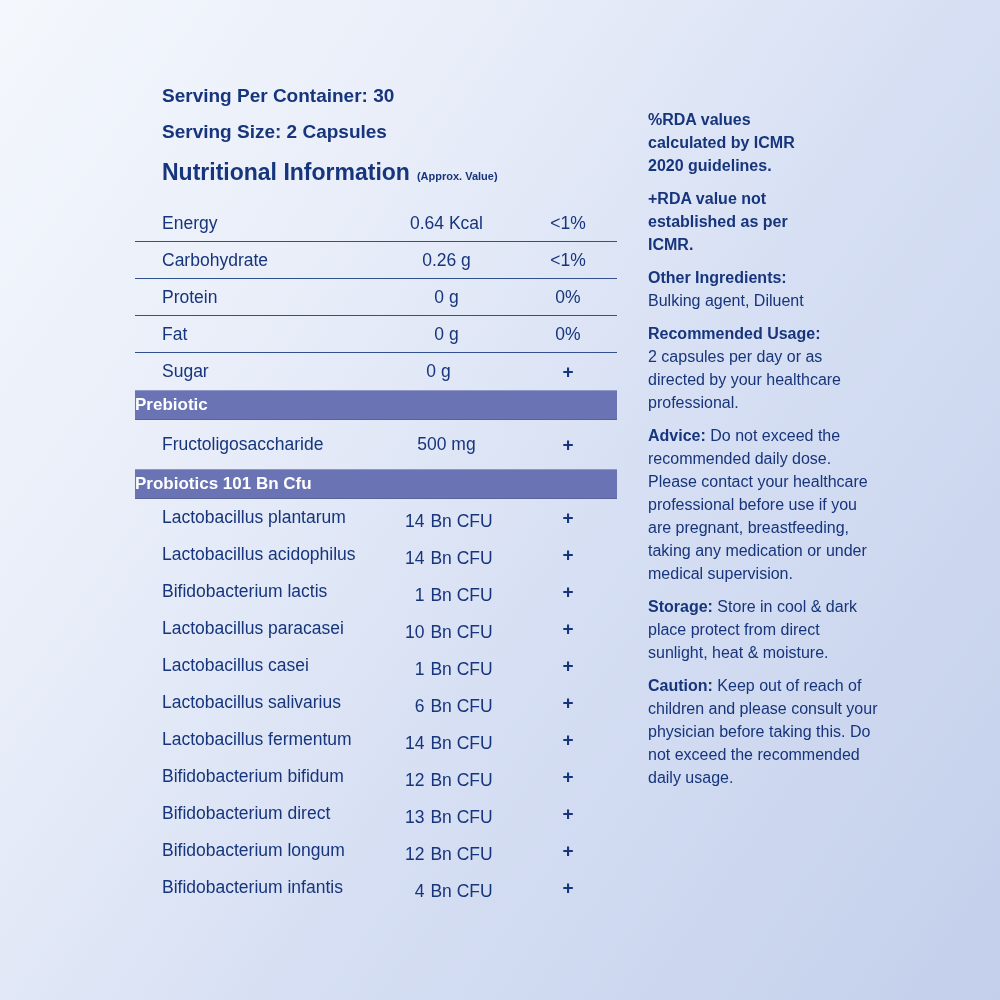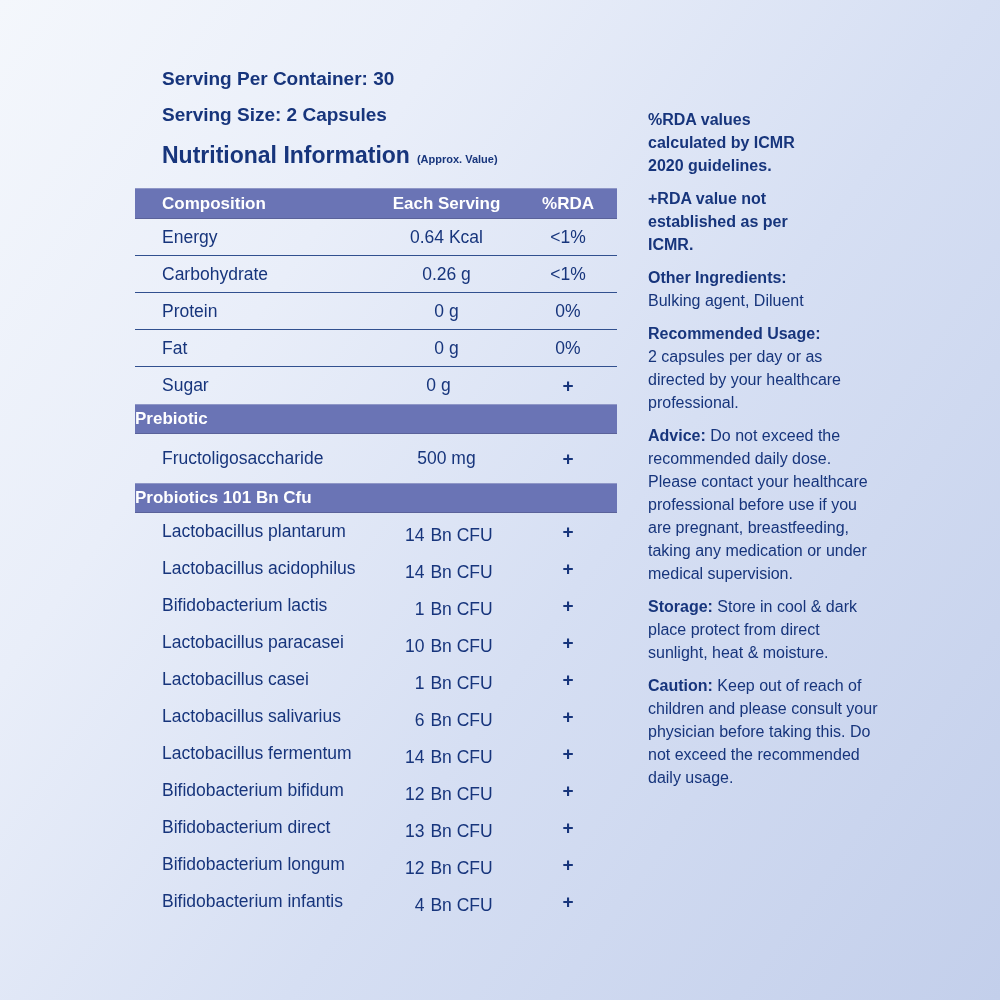--- a/index.html
+++ b/index.html
@@ -4,21 +4,21 @@
 <style>
   html,body{margin:0;padding:0;}
   .page{
     position:relative;
     width:1000px;height:1000px;
     background:linear-gradient(125deg,#f4f7fc 0%,#e9eef9 28%,#d6dff3 58%,#c3cfeb 100%);
     font-family:"Liberation Sans",sans-serif;
     color:#17357c;
     overflow:hidden;
   }
-  .left-col{position:absolute;left:135px;top:68px;width:482px;}
+  .left-col{position:absolute;left:135px;top:85px;width:482px;}
   .serving-line{font-size:19px;font-weight:bold;line-height:22px;margin-bottom:14px;padding-left:27px;}
   .title-line{padding-left:27px;margin:10px 0 14px 0;line-height:30px;white-space:nowrap;}
   .title{font-size:23px;font-weight:bold;}
   .title-suffix{font-size:11px;font-weight:bold;margin-left:7px;}
   .bar{
     background:#6a74b5;color:#ffffff;font-weight:bold;font-size:17px;
     height:31px;display:grid;grid-template-columns:1fr 145px 98px;align-items:center;
     box-shadow:inset 0 1px 0 rgba(255,255,255,.25), inset 0 -1px 0 rgba(0,0,0,.15);
   }
   .bar .c1{padding-left:27px;}
@@ -48,25 +48,20 @@
 <div class="page">
 
   <div class="left-col">
     <div class="serving-line">Serving Per Container: 30</div>
     <div class="serving-line">Serving Size: 2 Capsules</div>
     <div class="title-line">
       <span class="title">Nutritional Information</span><span class="title-suffix">(Approx. Value)</span>
     </div>
 
     <div>
-      <div class="bar">
-        <span class="c1">Composition</span>
-        <span class="c2">Each Serving</span>
-        <span class="c3">%RDA</span>
-      </div>
 
       <div class="nutrition-rows">
         <div class="row">
           <span class="c1">Energy</span>
           <span class="c2">0.64 Kcal</span>
           <span class="c3">&lt;1%</span>
         </div>
         <div class="row">
           <span class="c1">Carbohydrate</span>
           <span class="c2">0.26 g</span>

